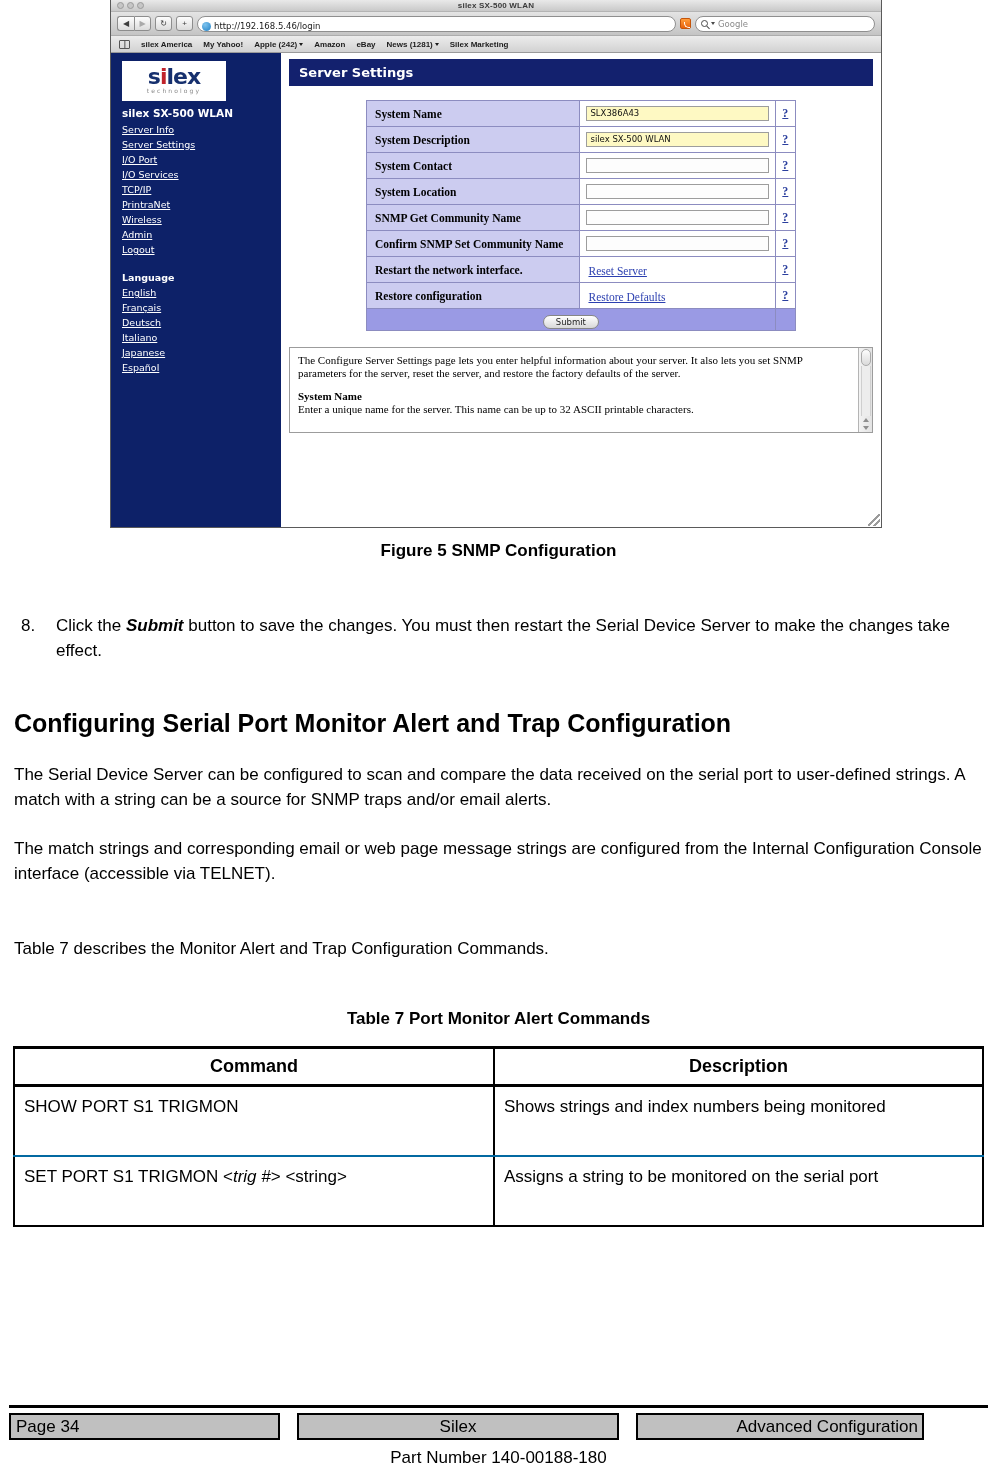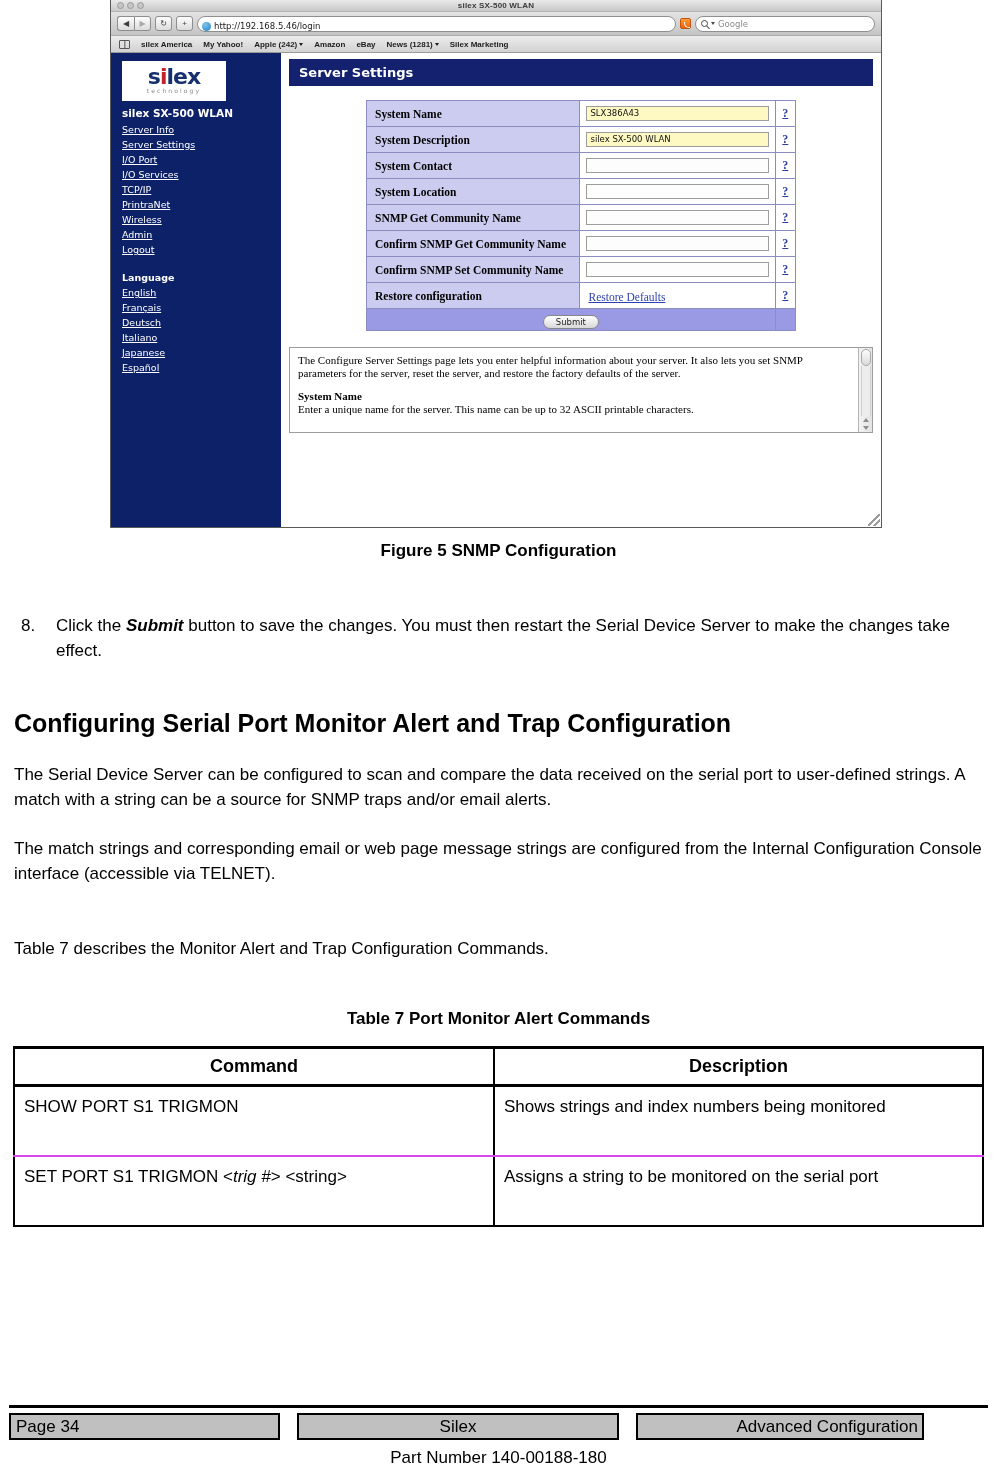--- a/index.html
+++ b/index.html
@@ -296,21 +296,21 @@
   }
   table.cmd th {
     border-bottom: 3px solid #000;
     border-right: 2px solid #000;
     font-size: 18px; font-weight: bold;
     padding: 7px 0; text-align: center;
   }
   table.cmd th:last-child { border-right: none; }
   table.cmd td {
     border-right: 2px solid #000;
-    border-bottom: 2px solid #d946ef;
+    border-bottom: 2px solid #0369a1;
     font-size: 17px; padding: 10px 9px 38px 9px;
     vertical-align: top;
   }
   table.cmd td:last-child { border-right: none; }
   table.cmd tr:last-child td { border-bottom: none; }
   .col1 { width: 480px; }
   .ital { font-style: italic; }
 
   
   .footer { position: absolute; left: 0; bottom: 0; width: 997px; }
@@ -451,31 +451,29 @@
               <td class="q">?</td>
             </tr>
             <tr>
               <td class="lbl">SNMP Get Community Name</td>
               <td class="val">
                     <span class="tin"></span>
                   </td>
               <td class="q">?</td>
             </tr>
             <tr>
-              <td class="lbl">Confirm SNMP Get Community Name</td>
-              <td class="val">
-                    <span class="tin"></span>
-                  </td>
-              <td class="q">?</td>
-            </tr>
-            <tr>
               <td class="lbl">Confirm SNMP Set Community Name</td>
               <td class="val">
                     <span class="tin"></span>
                   </td>
+              <td class="q">?</td>
+            </tr>
+            <tr>
+              <td class="lbl">Restart the network interface.</td>
+              <td class="val"><a class="alink">Reset Server</a></td>
               <td class="q">?</td>
             </tr>
             <tr>
               <td class="lbl">Restore configuration</td>
               <td class="val"><a class="alink">Restore Defaults</a></td>
               <td class="q">?</td>
             </tr>
             <tr class="subrow">
               <td colspan="2"><span class="subbtn">Submit</span></td>
               <td></td>

